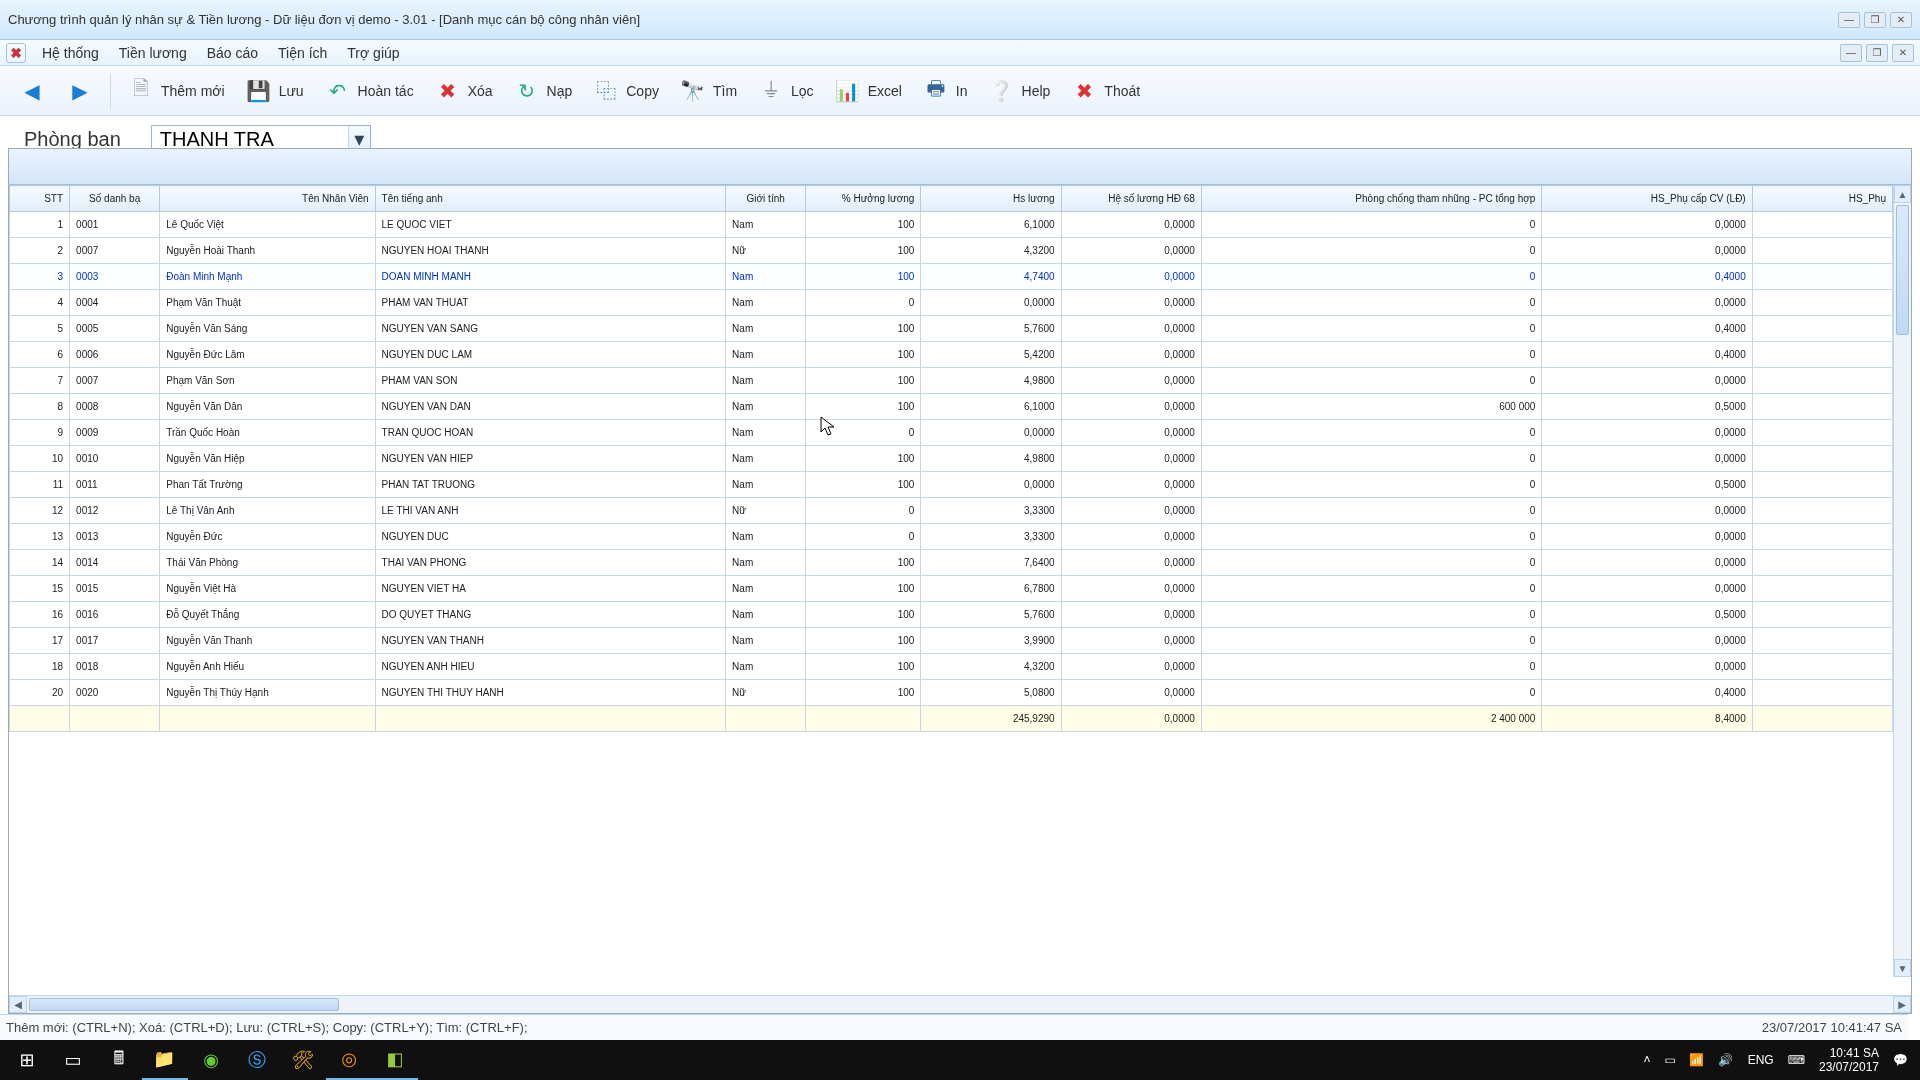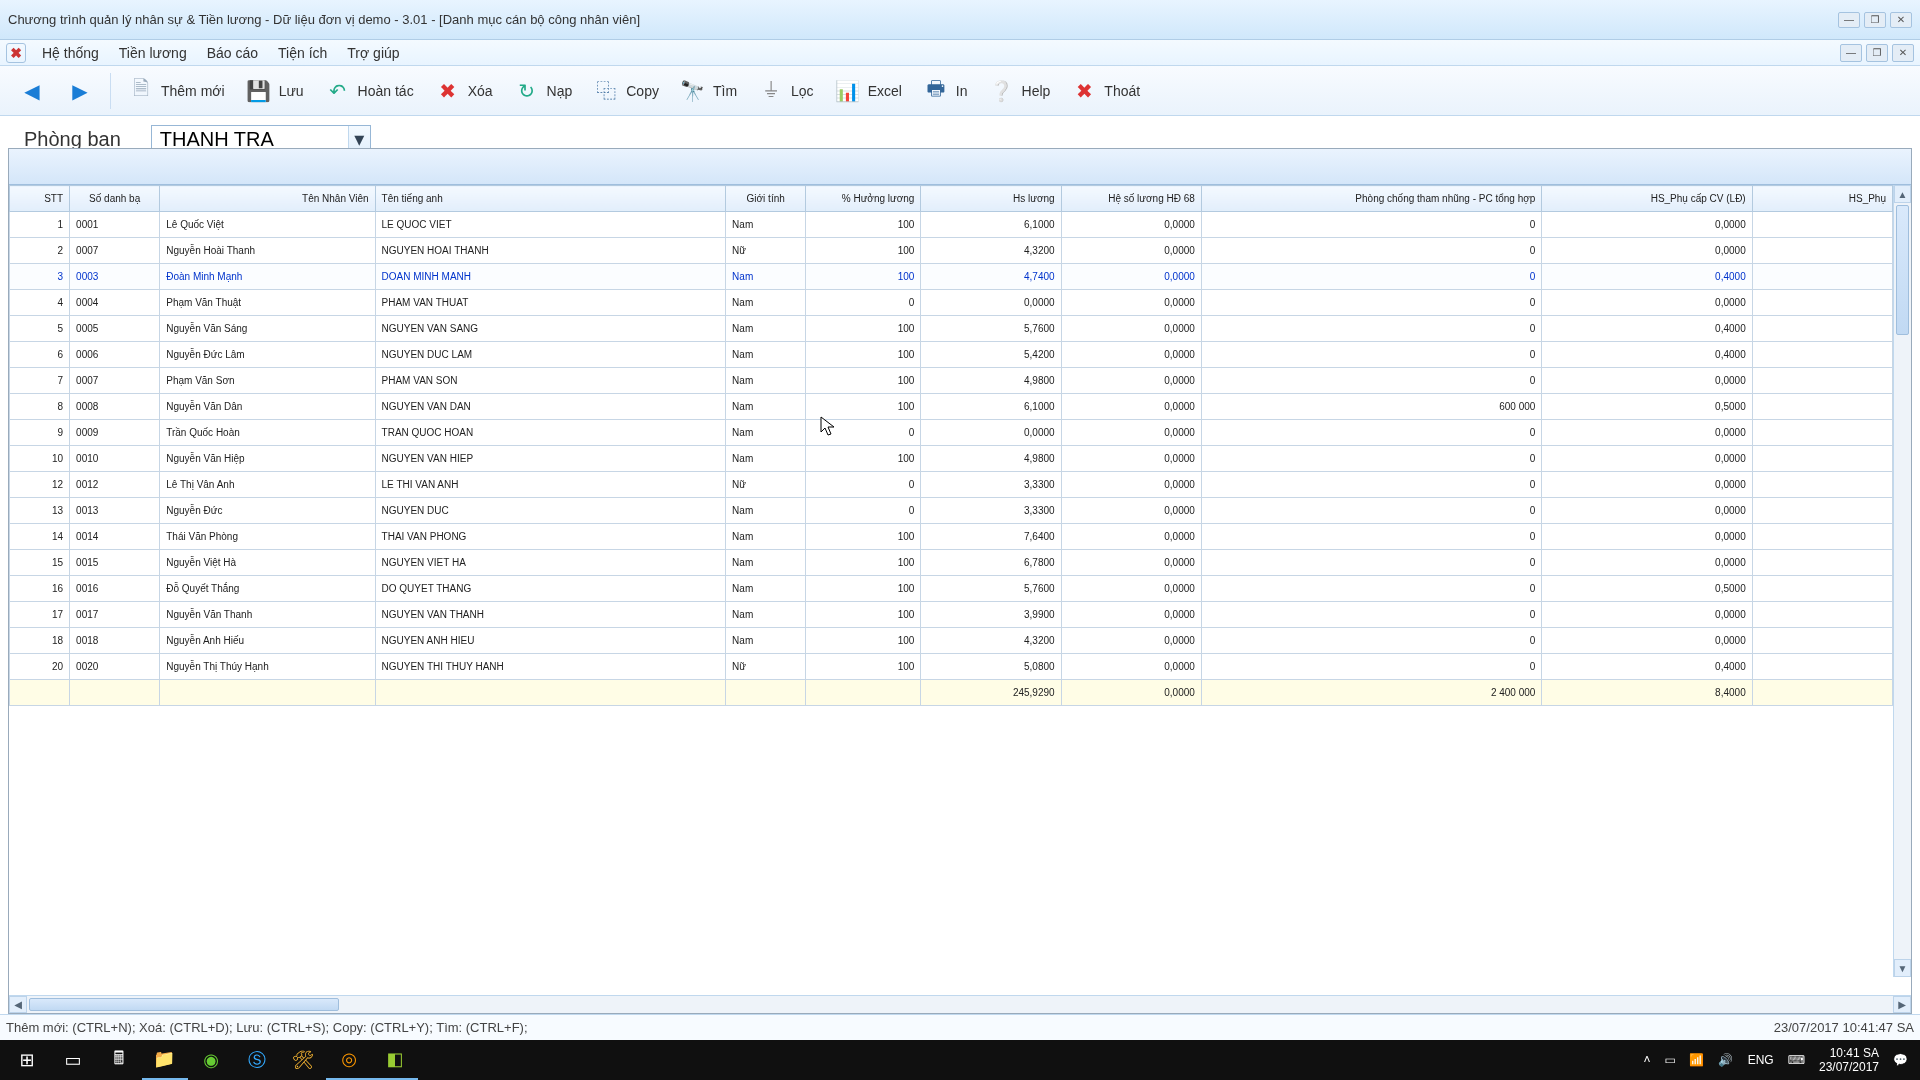--- a/index.html
+++ b/index.html
@@ -44,21 +44,21 @@
 .vscroll{position:absolute;top:36px;right:0;width:18px;bottom:36px;background:#eef3f9;border-left:1px solid #c0d8ee}
 .vscroll .up,.vscroll .down{height:18px;background:#e2eefb;border:1px solid #bcd3ea;display:flex;align-items:center;justify-content:center;font-size:10px;color:#567}
 .vscroll .down{position:absolute;bottom:0;left:0;right:0}
 .vscroll .thumb{position:absolute;top:20px;left:2px;right:2px;height:130px;background:linear-gradient(#d9e9fb,#c1d9f3);border:1px solid #9fbedd;border-radius:2px}
 
 .hscroll{position:absolute;left:0;right:0;bottom:0;height:18px;background:#eef3f9;border-top:1px solid #c0d8ee}
 .hscroll .left,.hscroll .right{width:18px;height:100%;background:#e2eefb;border:1px solid #bcd3ea;display:flex;align-items:center;justify-content:center;font-size:10px;color:#567;position:absolute;top:0}
 .hscroll .left{left:0}.hscroll .right{right:0}
 .hscroll .thumb{position:absolute;left:20px;top:2px;bottom:2px;width:310px;background:linear-gradient(#d9e9fb,#c1d9f3);border:1px solid #9fbedd;border-radius:2px}
 
-.statusbar{position:absolute;left:0;right:0;bottom:40px;height:26px;background:#f7fbff;border-top:1px solid #c0d8ee;display:flex;align-items:center;padding:0 6px;font-size:13px;color:#444}
+.statusbar{position:absolute;left:0;right:12px;bottom:40px;height:26px;background:#f7fbff;border-top:1px solid #c0d8ee;display:flex;align-items:center;padding:0 6px;font-size:13px;color:#444}
 .statusbar .spacer{flex:1}
 
 .taskbar{position:absolute;left:0;right:0;bottom:0;height:40px;background:#101010;display:flex;align-items:center;padding:0 4px;color:#fff;font-size:12px}
 .taskbar .ticon{width:46px;height:40px;display:flex;align-items:center;justify-content:center;font-size:18px;cursor:pointer}
 .taskbar .ticon.active{border-bottom:2px solid #76b9ed}
 .taskbar .spacer{flex:1}
 .tray{display:flex;align-items:center;gap:14px;padding-right:8px}
 .clock{text-align:right;line-height:14px;font-size:12px}
 
 .cursor{position:absolute;width:16px;height:22px;pointer-events:none;z-index:9999}
@@ -310,20 +310,33 @@
             <td class="l">NGUYEN VAN HIEP</td>
             <td class="l">Nam</td>
             <td class="r">100</td>
             <td class="r">4,9800</td>
             <td class="r">0,0000</td>
             <td class="r">0</td>
             <td class="r">0,0000</td>
             <td class="r"></td>
           </tr>
           <tr>
+            <td class="r">11</td>
+            <td class="l">0011</td>
+            <td class="l">Phan Tất Trường</td>
+            <td class="l">PHAN TAT TRUONG</td>
+            <td class="l">Nam</td>
+            <td class="r">100</td>
+            <td class="r">0,0000</td>
+            <td class="r">0,0000</td>
+            <td class="r">0</td>
+            <td class="r">0,5000</td>
+            <td class="r"></td>
+          </tr>
+          <tr>
             <td class="r">12</td>
             <td class="l">0012</td>
             <td class="l">Lê Thị Vân Anh</td>
             <td class="l">LE THI VAN ANH</td>
             <td class="l">Nữ</td>
             <td class="r">0</td>
             <td class="r">3,3300</td>
             <td class="r">0,0000</td>
             <td class="r">0</td>
             <td class="r">0,0000</td>

